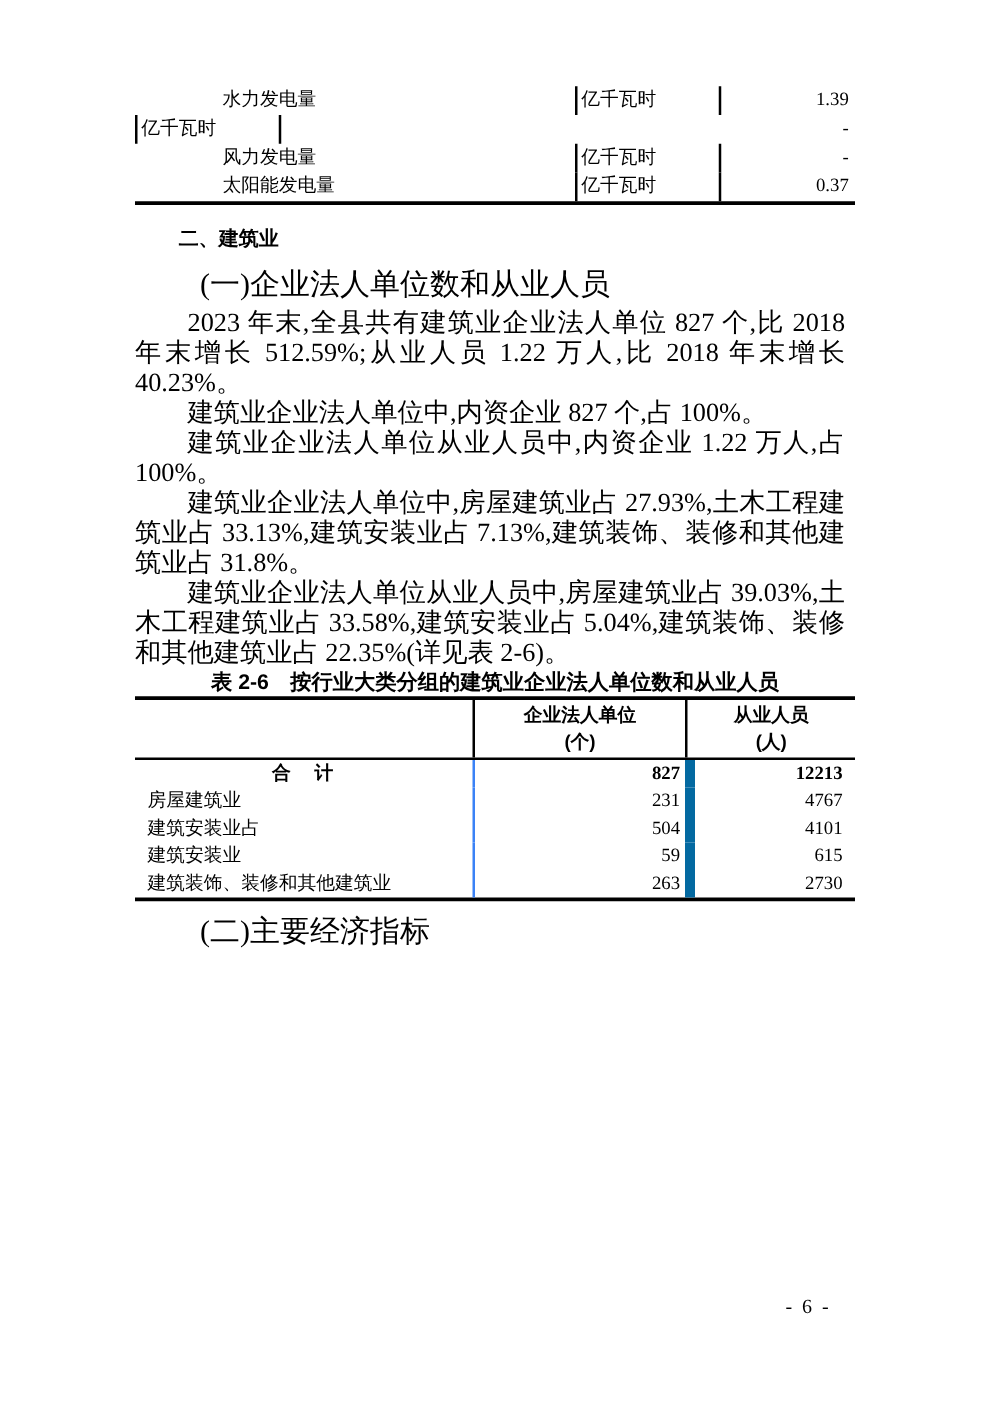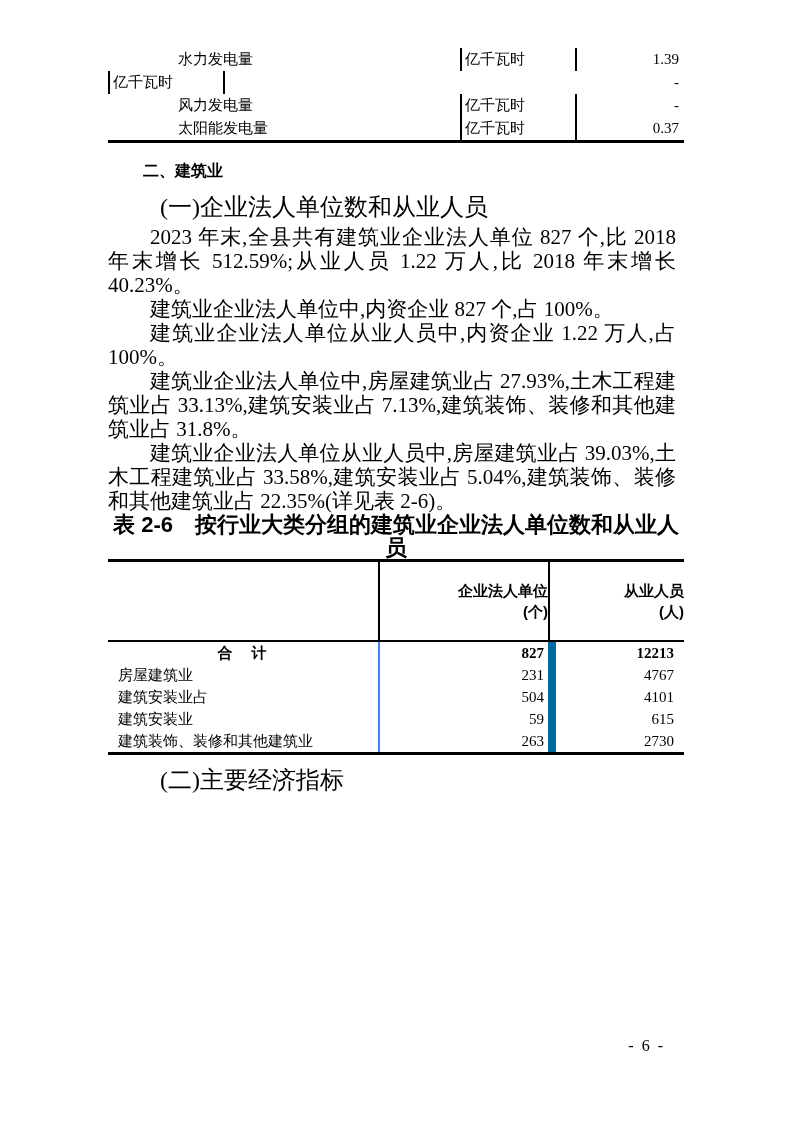--- a/index.html
+++ b/index.html
@@ -12,21 +12,21 @@
     overflow:hidden;
   }
   .content {
     position:absolute;
     left:108px; top:0;
     width:576px;
   }
 
   
   .power-table {
-    margin-top:48px;
+    margin-top:69px;
     border-bottom:3px solid #000;
     font-size:15px;
   }
   .power-row { display:flex; height:23px; line-height:23px; }
   .pc-indicator { width:352px; padding-left:70px; box-sizing:border-box; overflow:hidden; }
   .pc-unit { width:115px; border-left:2px solid #000; padding-left:3px; box-sizing:border-box; }
   .pc-value { flex:1; border-left:2px solid #000; text-align:right; padding-right:5px; box-sizing:border-box; }
 
   
   .sec-heading {
@@ -49,33 +49,33 @@
     text-align:justify;
   }
   .paras p { margin:0; text-indent:2em; }
 
   
   .t26-title {
     margin-top:0;
     text-align:center;
     font-family:"Liberation Sans", sans-serif;
     font-weight:bold;
-    font-size:22px; line-height:23px;
+    font-size:17px; line-height:23px;
   }
   .t26 {
     border-top:3px solid #000;
     border-bottom:3px solid #000;
     font-size:15px;
   }
   .t26-header { display:flex; border-bottom:2px solid #000; }
   .t26-header .hc-label { width:270px; box-sizing:border-box; }
   .t26-header .hc-col {
     border-left:2px solid #000;
-    text-align:right;
-    padding:18px 0;
+    text-align:center;
+    padding:2px 0;
     font-family:"Liberation Sans", sans-serif;
     font-weight:bold;
     line-height:21px;
     box-sizing:border-box;
   }
   .t26-header .hc-units { width:170px; }
   .t26-header .hc-persons { flex:1; }
   .t26-row { display:flex; height:22px; line-height:22px; }
   .rc-label { width:270px; padding-left:10px; box-sizing:border-box; overflow:hidden; }
   .rc-units { width:170px; border-left:2px solid #3b82f6; text-align:right; padding-right:4px; box-sizing:border-box; }

